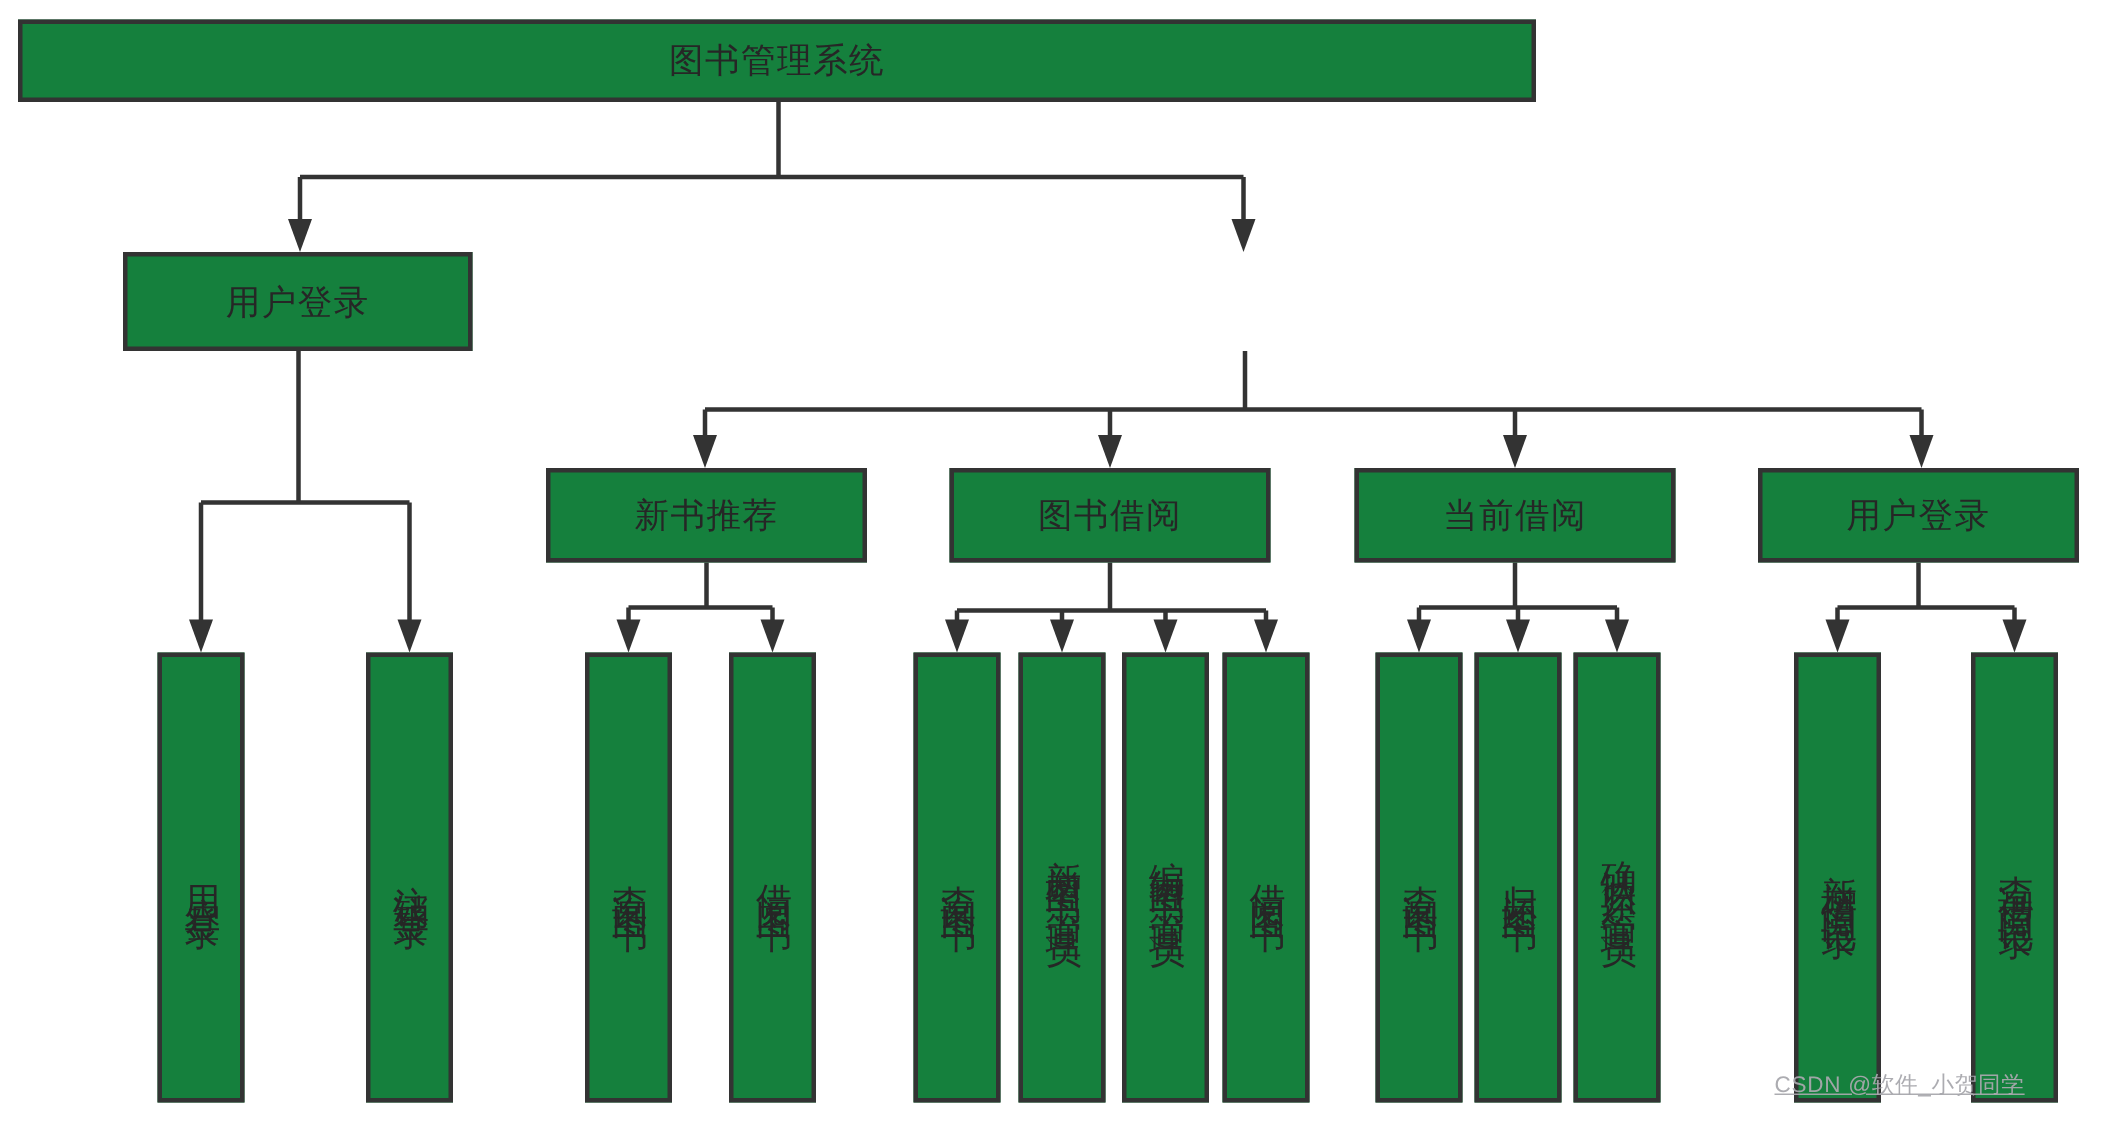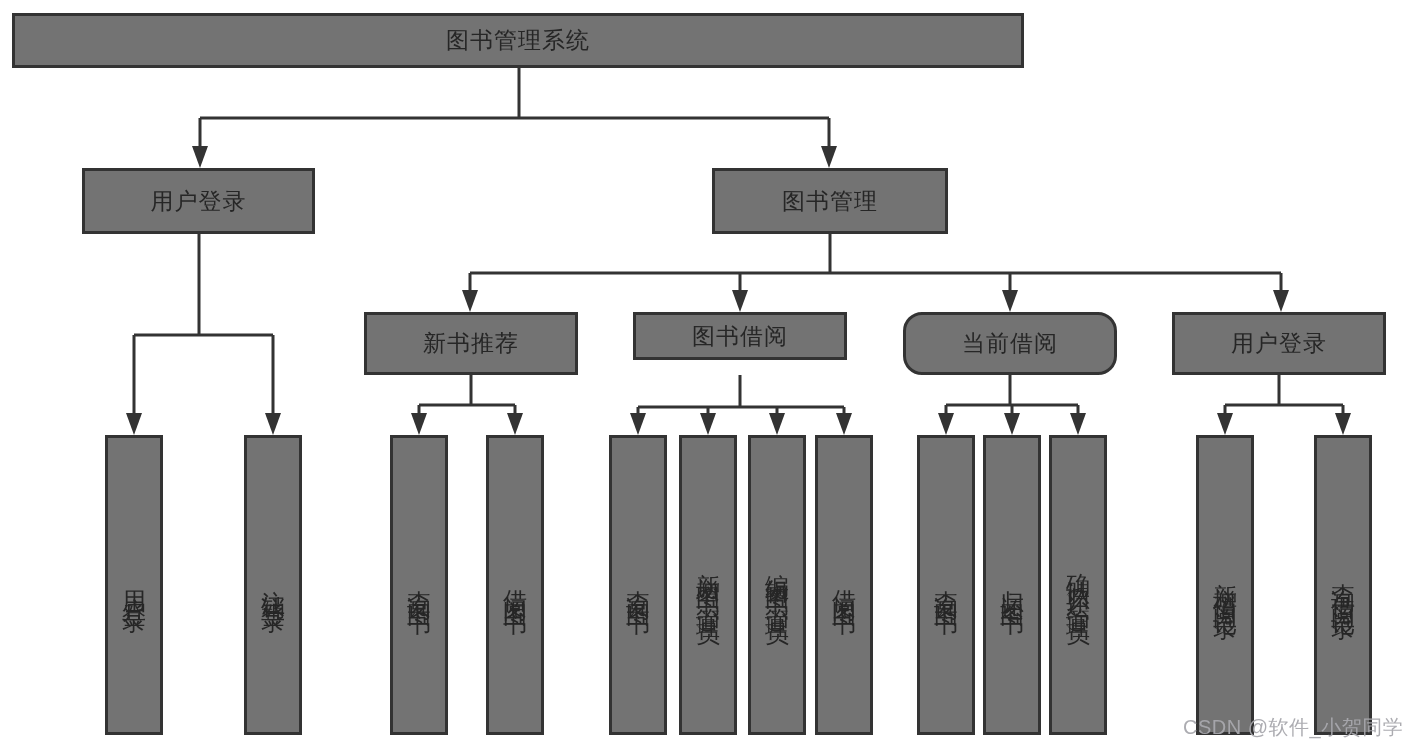--- a/index.html
+++ b/index.html
@@ -19,21 +19,21 @@
     position: absolute;
     left: 0; top: 0;
     width: 1405px;
     height: 747px;
     z-index: 0;
   }
   .node {
     position: absolute;
     box-sizing: border-box;
     border: 3px solid #333333;
-    background: #737373;
+    background: #15803d;
     display: flex;
     align-items: center;
     justify-content: center;
     color: #262626;
     z-index: 1;
   }
   .node-h {
     font-size: 23px;
     letter-spacing: 1px;
   }
@@ -47,25 +47,26 @@
     text-orientation: mixed;
     font-size: 24px;
     letter-spacing: 7px;
     line-height: 1;
     white-space: nowrap;
   }
   .watermark {
     position: absolute;
     left: 1183px;
     top: 714px;
-    font-size: 20px;
+    font-size: 15px;
     color: rgba(168, 168, 173, 0.95);
     z-index: 2;
     white-space: nowrap;
     letter-spacing: 0.5px;
+    text-decoration: underline;
   }
 </style>
 </head>
 <body>
 
 <div class="canvas">
 
   <svg class="connectors" viewBox="0 0 1405 747" xmlns="http://www.w3.org/2000/svg">
     <g stroke="#333333" stroke-width="3" fill="none">
 
@@ -109,31 +110,28 @@
     </g>
   </svg>
 
   <div class="node node-h" style="left:12px; top:13px; width:1012px; height:55px;">
     <span>图书管理系统</span>
   </div>
 
   <div class="node node-h" style="left:82px; top:168px; width:233px; height:66px;">
     <span>用户登录</span>
   </div>
-  <div class="node node-h" style="left:712px; top:168px; width:236px; height:66px;">
-    <span>图书管理</span>
-  </div>
 
   <div class="node node-h" style="left:364px; top:312px; width:214px; height:63px;align-items:center;">
     <span>新书推荐</span>
   </div>
-  <div class="node node-h" style="left:633px; top:312px; width:214px; height:48px;">
+  <div class="node node-h" style="left:633px; top:312px; width:214px; height:63px;">
     <span>图书借阅</span>
   </div>
-  <div class="node node-h" style="left:903px; top:312px; width:214px; height:63px;border-radius:19px;">
+  <div class="node node-h" style="left:903px; top:312px; width:214px; height:63px;">
     <span>当前借阅</span>
   </div>
   <div class="node node-h" style="left:1172px; top:312px; width:214px; height:63px;">
     <span>用户登录</span>
   </div>
 
   <div class="node node-v" style="left:105px;">
     <span class="vtext">用户登录</span>
   </div>
   <div class="node node-v" style="left:244px;">

